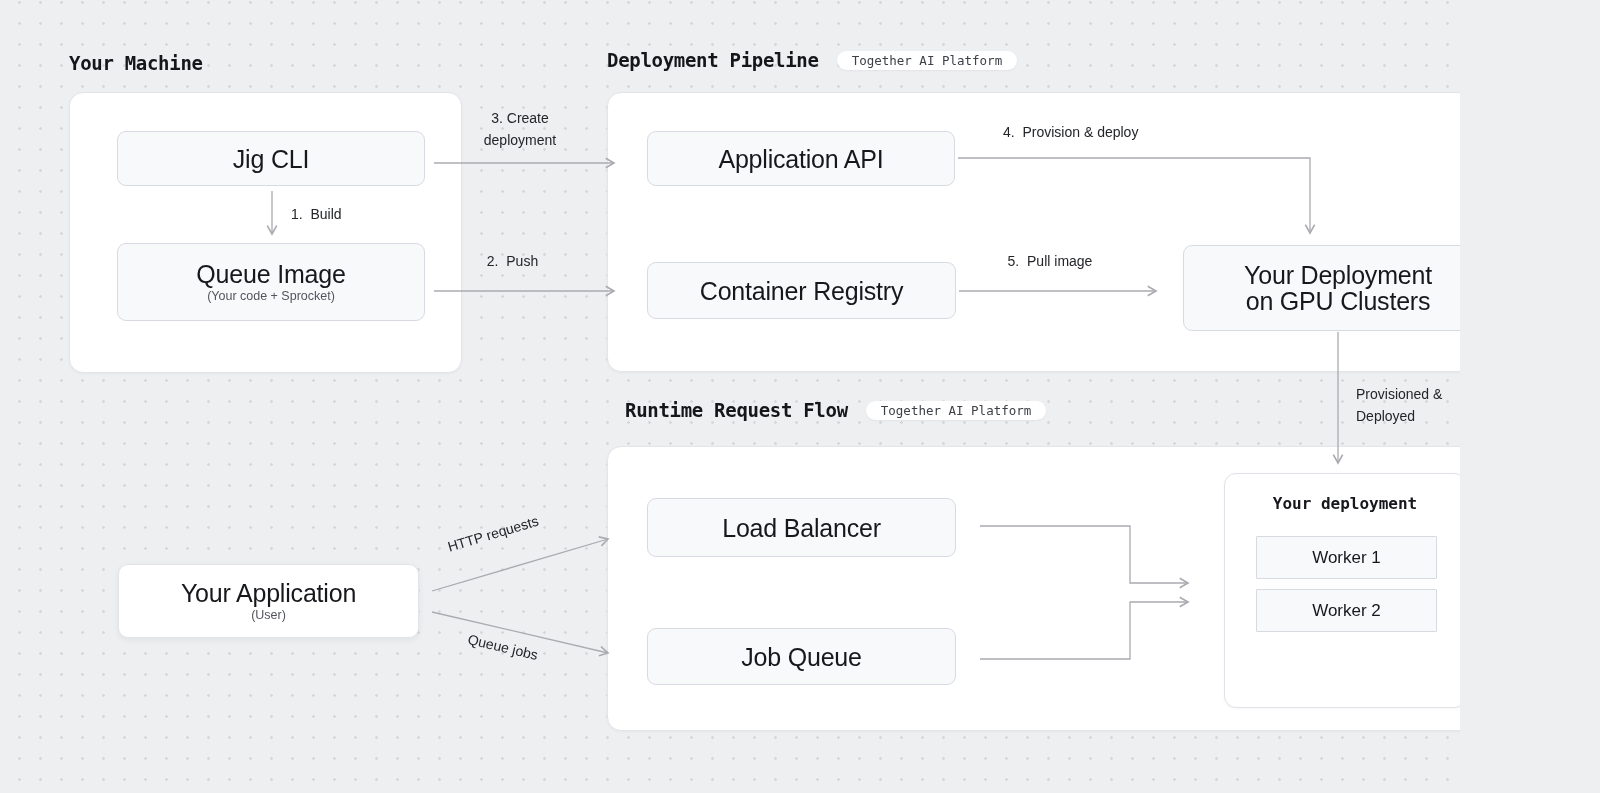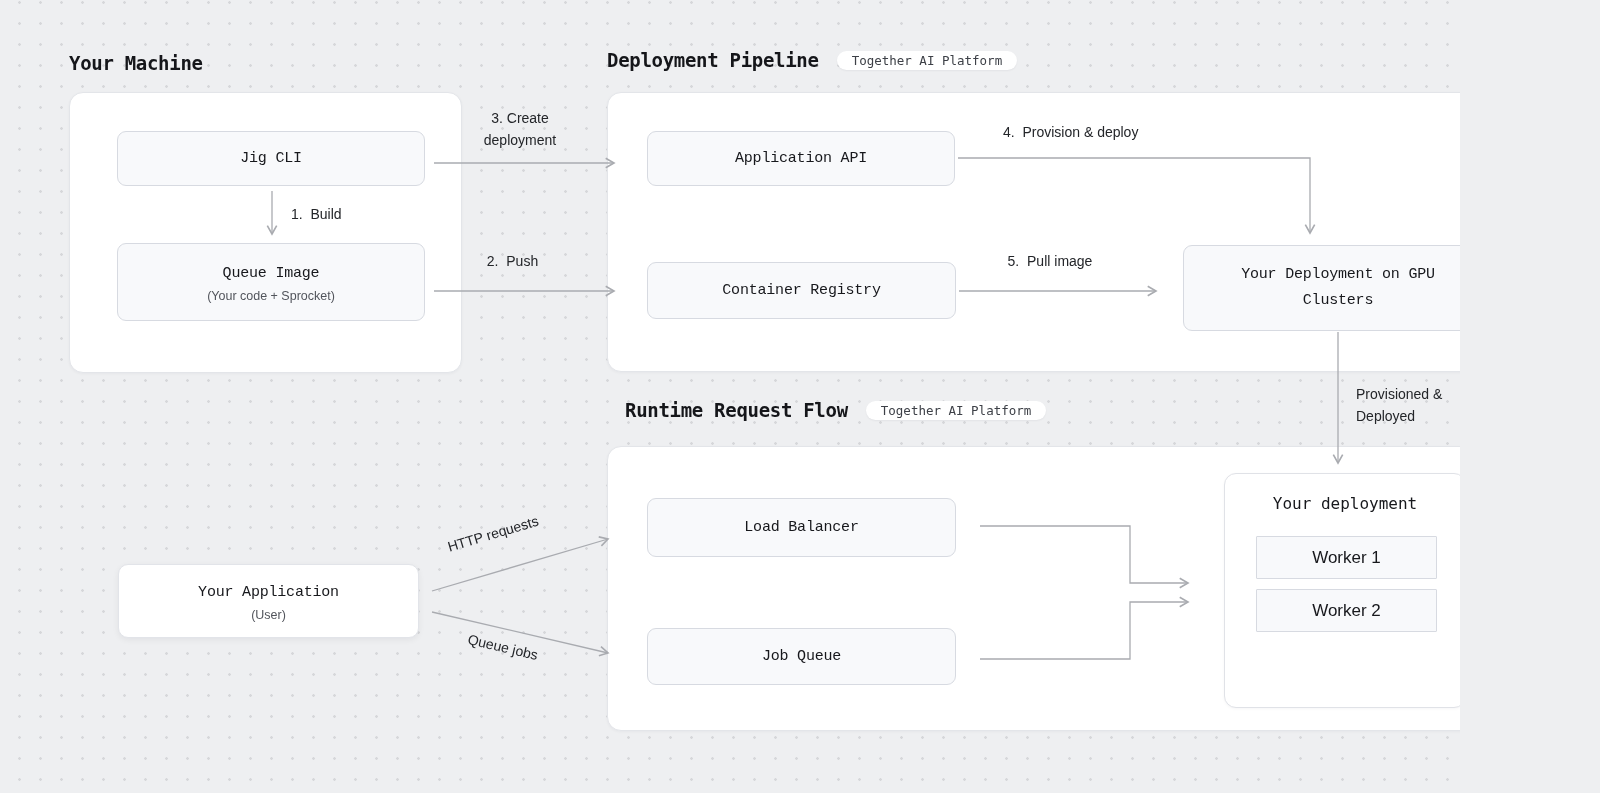--- a/index.html
+++ b/index.html
@@ -22,29 +22,29 @@
   .badge{
     font-family:"DejaVu Sans Mono",monospace;font-size:12.5px;color:#3d4047;
     background:#ffffff;border-radius:16px;padding:2px 15px;white-space:nowrap;
     box-shadow:0 1px 2px rgba(20,22,40,.05);
   }
   .node{
     position:absolute;z-index:2;background:#f8f9fb;border:1px solid #d7dae1;
     border-radius:9px;display:flex;flex-direction:column;align-items:center;
     justify-content:center;text-align:center;
   }
-  .node .lbl{font-size:15px;color:#17181c;letter-spacing:-0.2px;line-height:26px;font-family:Liberation Mono, monospace;}
+  .node .lbl{font-size:25px;color:#17181c;letter-spacing:-0.2px;line-height:26px;}
   .node .sub{font-size:12.5px;color:#52555c;margin-top:2px;}
   .node.white{background:#ffffff;border:1px solid #e2e4e9;box-shadow:0 2px 6px rgba(20,22,40,.06);border-radius:10px;align-items:center;}
   .group-panel{
     position:absolute;z-index:2;background:#ffffff;border:1px solid #e0e2e7;
     border-radius:12px;box-shadow:0 1px 3px rgba(20,22,40,.04);
   }
   .group-title{
-    font-family:"DejaVu Sans Mono",monospace;font-size:16px;font-weight:400;
+    font-family:"DejaVu Sans Mono",monospace;font-size:16px;font-weight:700;
     color:#17181c;text-align:center;position:absolute;left:0;right:0;top:20px;
   }
   .worker{
     position:absolute;left:31px;width:179px;height:41px;background:#f8f9fb;
     border:1px solid #d7dae1;border-radius:1px;display:flex;align-items:center;
     justify-content:center;font-size:17px;color:#17181c;
   }
   .edge-label{
     position:absolute;z-index:2;font-size:14px;color:#232529;line-height:22px;
     white-space:pre-wrap;

